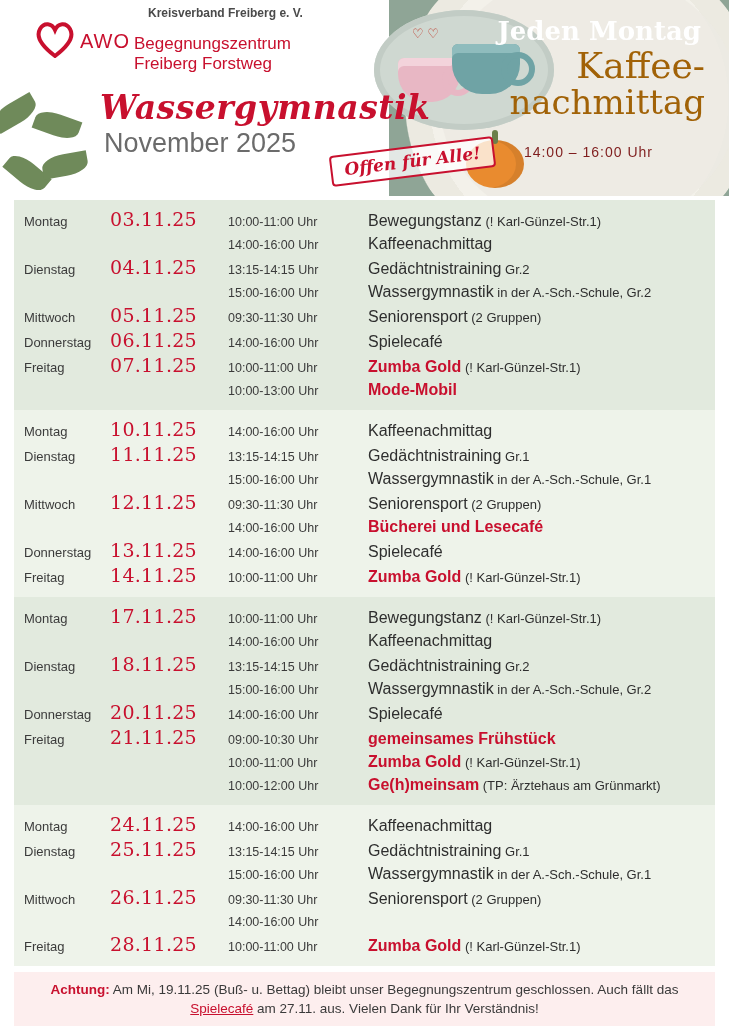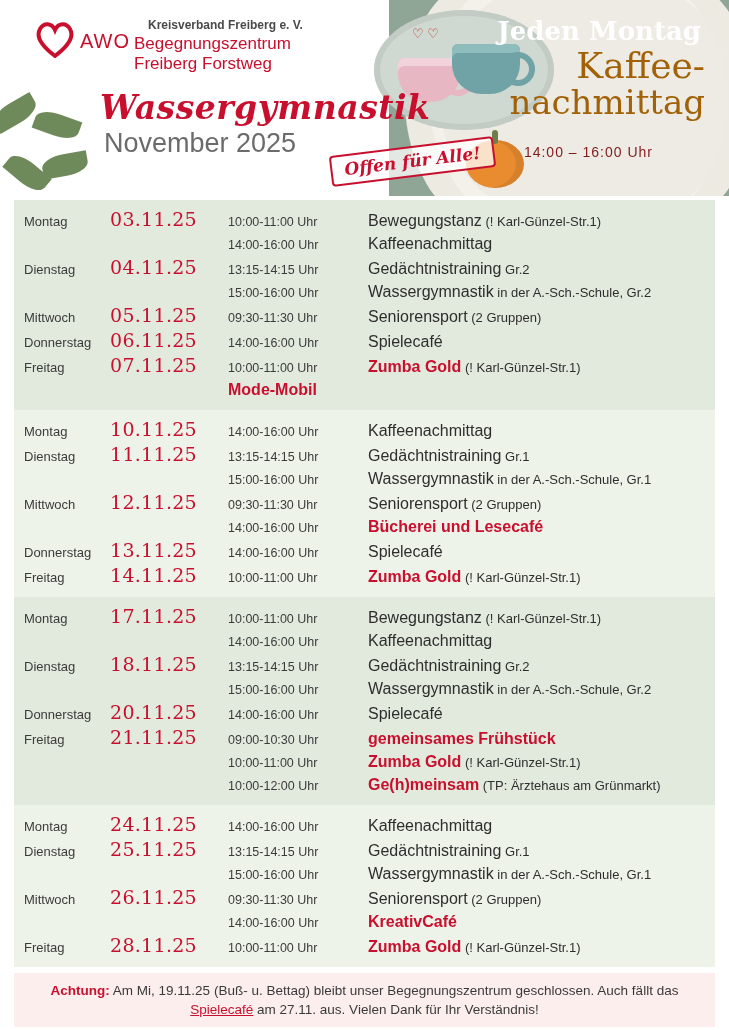--- a/index.html
+++ b/index.html
@@ -90,21 +90,21 @@
   .awo-logo {
     position:absolute; left:34px; top:20px; width:86px; height:56px;
   }
   .awo-heart {
     position:absolute; left:0; top:0; width:42px; height:38px;
   }
   .awo-text {
     position:absolute; left:46px; top:10px;
     font-weight:normal; font-size:20px; color:#c8102e; letter-spacing:1px;
   }
-  .org-line1 { position:absolute; left:134px; top:18px; font-size:12px; color:#4a4a4a; font-weight:bold;padding-left:14px;}
+  .org-line1 { position:absolute; left:134px; top:6px; font-size:12px; color:#4a4a4a; font-weight:bold;padding-left:14px;}
   .org-line2 { position:absolute; left:134px; top:34px; font-size:17px; color:#c8102e; font-weight:normal; line-height:20px;}
   .veranst {
     position:absolute; left:100px; top:88px;
     font-family:"DejaVu Serif", serif; font-style:italic;
     font-size:33px; color:#c8102e; font-weight:bold;
     letter-spacing:0.5px;
   }
   .monthyear {
     position:absolute; left:104px; top:128px;
     font-size:27px; color:#6b6b6b;
@@ -248,20 +248,21 @@
         </div>
         <div class="row">
           <div class="c-day">Freitag</div>
           <div class="c-date">07.11.25</div>
           <div class="c-time">10:00-11:00 Uhr</div>
           <div class="c-ev"><span class="ev-hl">Zumba Gold</span><span class="sub"> (! Karl-Günzel-Str.1)</span></div>
         </div>
         <div class="row">
           <div class="c-day"></div>
           <div class="c-date"></div>
+          <div class="c-time">10:00-13:00 Uhr</div>
           <div class="c-ev"><span class="ev-hl">Mode-Mobil</span><span class="sub"></span></div>
         </div>
       </div>
     <div class="week alt" id="w1">
         <div class="row">
           <div class="c-day">Montag</div>
           <div class="c-date">10.11.25</div>
           <div class="c-time">14:00-16:00 Uhr</div>
           <div class="c-ev"><span>Kaffeenachmittag</span><span class="sub"></span></div>
         </div>
@@ -374,21 +375,20 @@
         <div class="row">
           <div class="c-day">Mittwoch</div>
           <div class="c-date">26.11.25</div>
           <div class="c-time">09:30-11:30 Uhr</div>
           <div class="c-ev"><span>Seniorensport</span><span class="sub"> (2 Gruppen)</span></div>
         </div>
         <div class="row">
           <div class="c-day"></div>
           <div class="c-date"></div>
           <div class="c-time">14:00-16:00 Uhr</div>
-          <div class="c-ev"><span class="ev-hl">KreativCafé</span><span class="sub"></span></div>
         </div>
         <div class="row">
           <div class="c-day">Freitag</div>
           <div class="c-date">28.11.25</div>
           <div class="c-time">10:00-11:00 Uhr</div>
           <div class="c-ev"><span class="ev-hl">Zumba Gold</span><span class="sub"> (! Karl-Günzel-Str.1)</span></div>
         </div>
       </div>
   </div>
 

